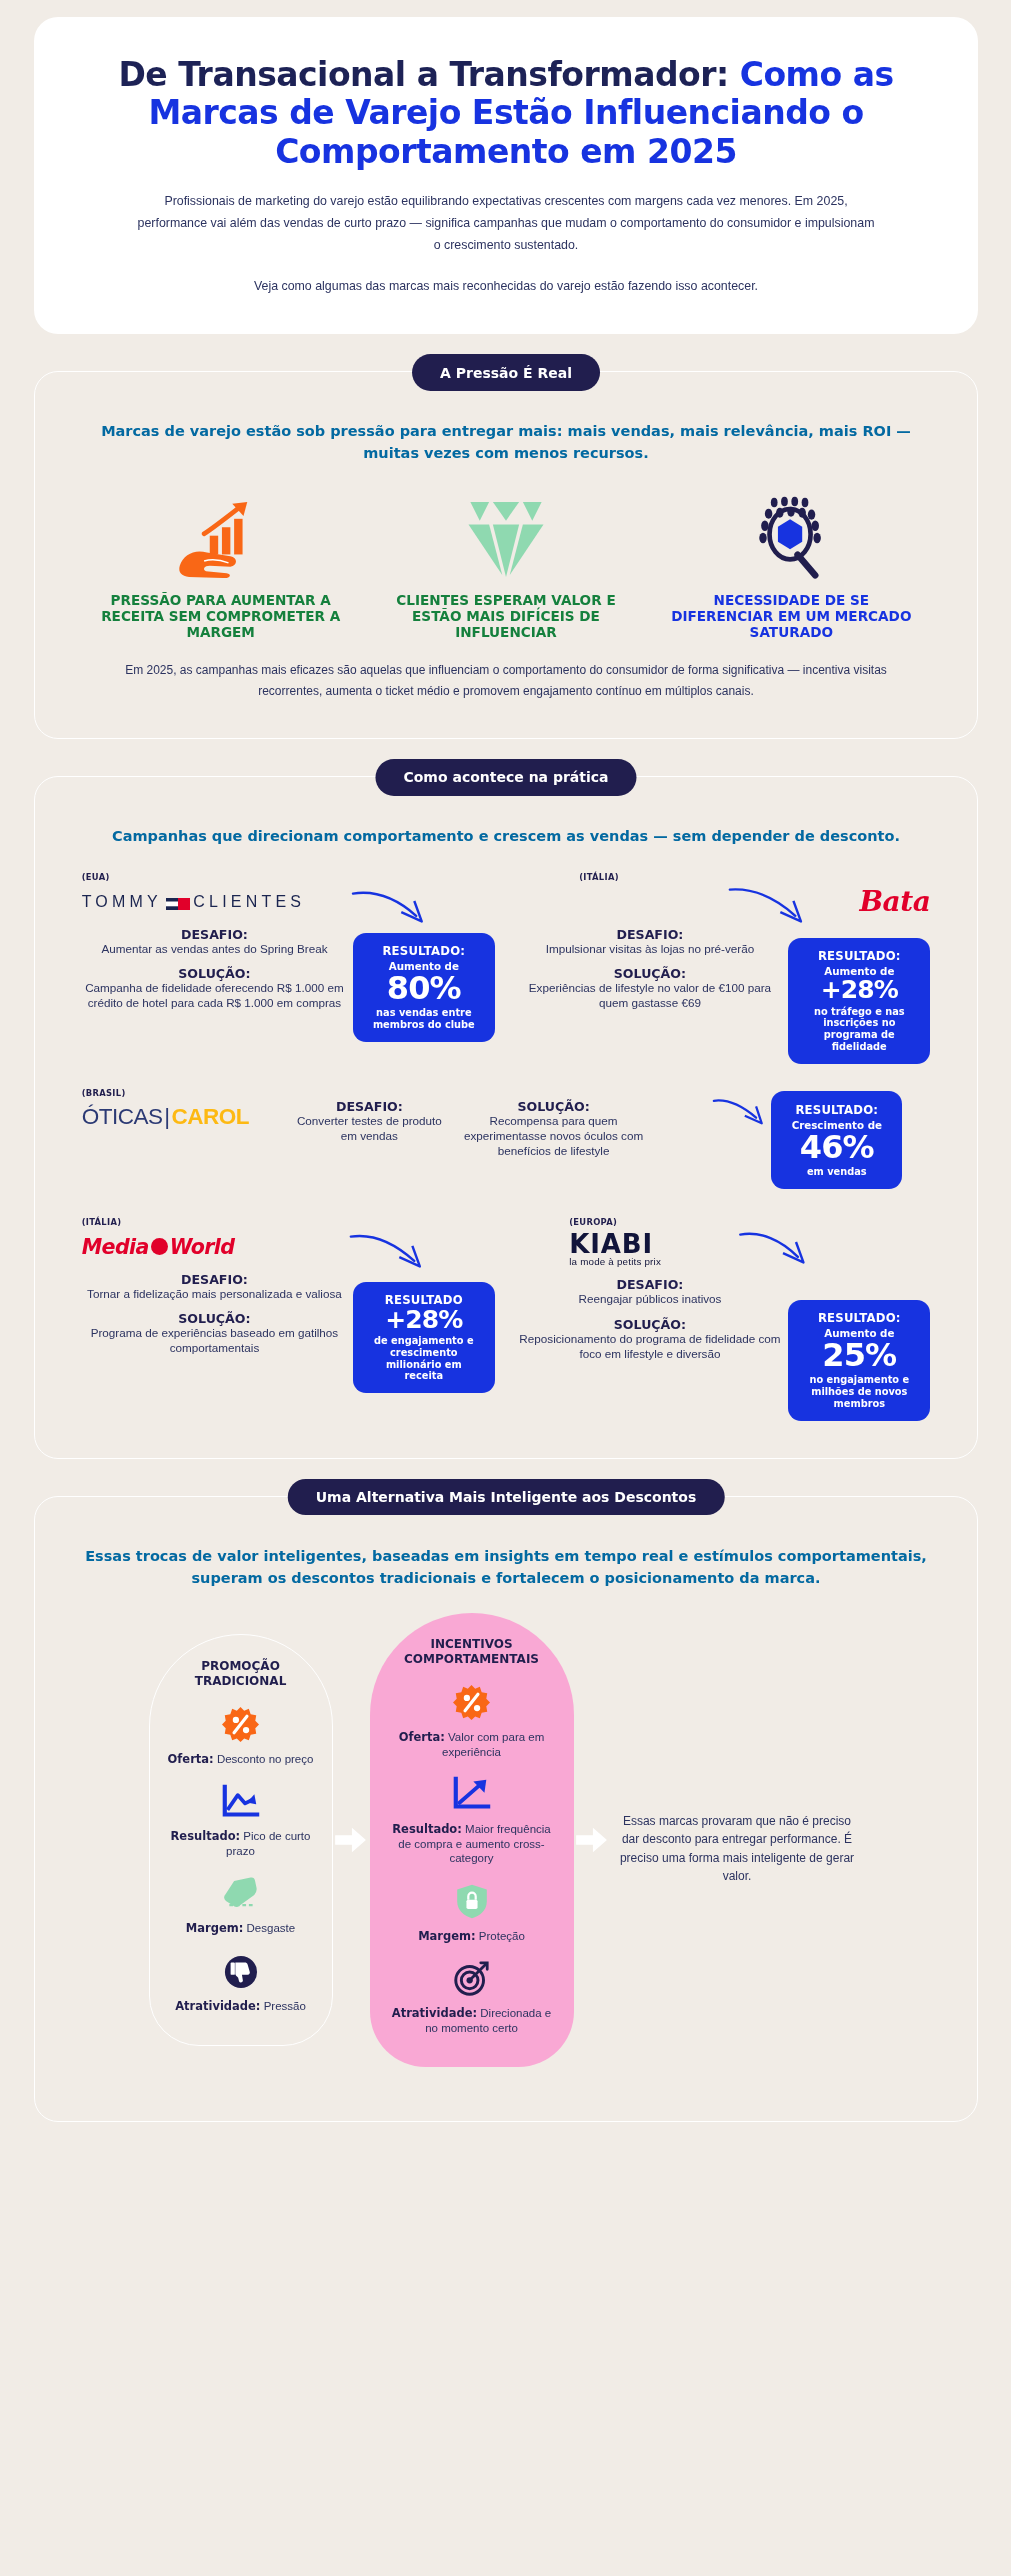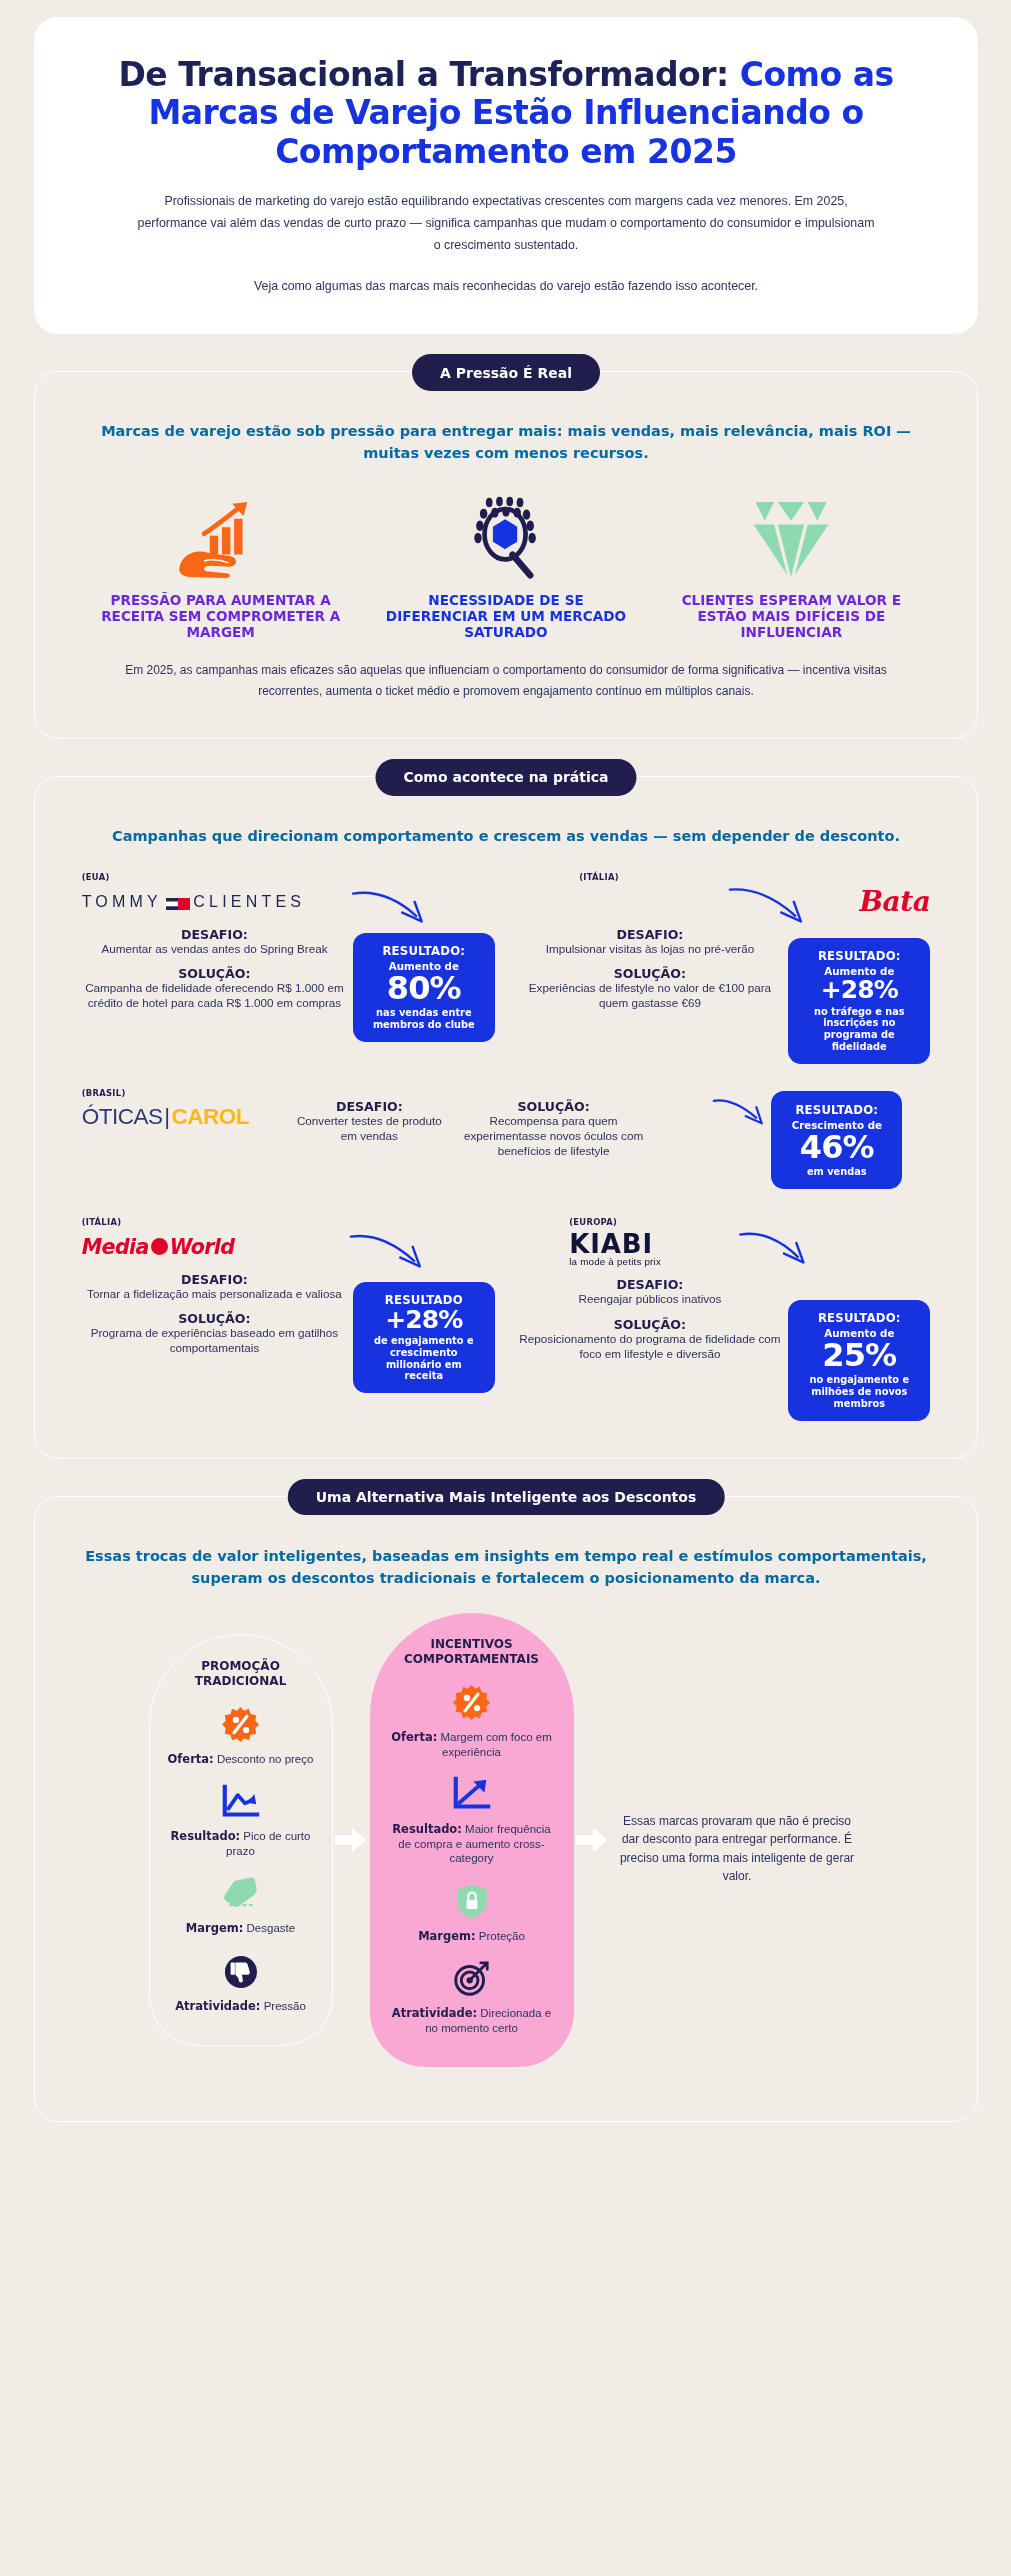--- a/index.html
+++ b/index.html
@@ -88,21 +88,21 @@
     margin: 28px 0 20.6px 0;
   }
   .pcol { width: 30%; text-align: center; }
   .pcol .glyph { height: 86px; display: flex; align-items: flex-end; justify-content: center; }
   .pcol .cap {
     margin-top: 13px;
     font-size: 13.6px;
     font-weight: 900;
     line-height: 1.18;
     text-transform: uppercase;
-    color: #6d28d9;
+    color: #15803d;
     font-family: "DejaVu Sans", sans-serif;
   }
   .pcol .cap.blue { color: #1733e0; }
 
   
   .cases { margin-top: 24px; }
   .case-row { display: flex; gap: 15px; }
   .case { width: 50%; position: relative; padding: 0 3.7px; }
 
   .region {
@@ -272,20 +272,36 @@
               <rect x="36" y="40" width="9" height="20" fill="#f96716"></rect>
               <rect x="49" y="31" width="9" height="29" fill="#f96716"></rect>
               <rect x="62" y="22" width="9" height="38" fill="#f96716"></rect>
               <path d="M30 38 C42 30 52 22 70 8" stroke="#f96716" stroke-width="5" fill="none" stroke-linecap="round"></path>
               <path d="M60 6 L76 4 L72 19 Z" fill="#f96716"></path>
               <path d="M4 72 C8 60 20 54 33 58 L58 62 C66 63 66 72 58 73 L36 72 C30 72 28 76 32 78 L54 80 C60 81 58 86 50 85 L14 84 C6 83 2 79 4 72 Z" fill="#f96716"></path>
               <path d="M30 67 C40 64 48 66 56 69" stroke="#ffffff" stroke-width="1.6" fill="none"></path>
             </svg>
           </div>
           <div class="cap">PRESSÃO PARA AUMENTAR A RECEITA SEM COMPROMETER A MARGEM</div>
+        </div>
+
+        <div class="pcol">
+          <div class="glyph">
+            <svg width="90" height="81" viewBox="0 0 96 86">
+              <g fill="#8fd9b0">
+                <path d="M10 4 L30 4 L20 24 Z"></path>
+                  <path d="M34 4 L62 4 L48 24 Z"></path>
+                  <path d="M66 4 L86 4 L76 24 Z"></path>
+                <path d="M8 28 L30 28 L44 82 Z"></path>
+                <path d="M34 28 L62 28 L48 84 Z"></path>
+                <path d="M66 28 L88 28 L52 82 Z"></path>
+              </g>
+            </svg>
+          </div>
+          <div class="cap">CLIENTES ESPERAM VALOR E ESTÃO MAIS DIFÍCEIS DE INFLUENCIAR</div>
         </div>
 
         <div class="pcol">
           <div class="glyph">
             <svg width="90" height="84" viewBox="0 0 96 90">
               <g fill="#211e4e">
                 <ellipse cx="30" cy="8" rx="3.6" ry="5"></ellipse>
                   <ellipse cx="41" cy="7" rx="3.6" ry="5"></ellipse>
                 <ellipse cx="52" cy="7" rx="3.6" ry="5"></ellipse>
                   <ellipse cx="63" cy="8" rx="3.6" ry="5"></ellipse>
@@ -299,36 +315,20 @@
                 <ellipse cx="18" cy="46" rx="4" ry="5.6"></ellipse>
                   <ellipse cx="76" cy="46" rx="4" ry="5.6"></ellipse>
               </g>
               <ellipse cx="47" cy="42" rx="22" ry="27" fill="none" stroke="#211e4e" stroke-width="5"></ellipse>
               <path d="M47 26 L60 34 L60 50 L47 58 L34 50 L34 34 Z" fill="#1733e0"></path>
               <path d="M55 64 L74 86" stroke="#211e4e" stroke-width="7" stroke-linecap="round"></path>
             </svg>
           </div>
           <div class="cap blue">NECESSIDADE DE SE DIFERENCIAR EM UM MERCADO SATURADO</div>
         </div>
-
-        <div class="pcol">
-          <div class="glyph">
-            <svg width="90" height="81" viewBox="0 0 96 86">
-              <g fill="#8fd9b0">
-                <path d="M10 4 L30 4 L20 24 Z"></path>
-                  <path d="M34 4 L62 4 L48 24 Z"></path>
-                  <path d="M66 4 L86 4 L76 24 Z"></path>
-                <path d="M8 28 L30 28 L44 82 Z"></path>
-                <path d="M34 28 L62 28 L48 84 Z"></path>
-                <path d="M66 28 L88 28 L52 82 Z"></path>
-              </g>
-            </svg>
-          </div>
-          <div class="cap">CLIENTES ESPERAM VALOR E ESTÃO MAIS DIFÍCEIS DE INFLUENCIAR</div>
-        </div>
       </div>
 
       <div class="body-note">Em 2025, as campanhas mais eficazes são aquelas que influenciam o comportamento do consumidor de forma significativa — incentiva visitas recorrentes, aumenta o ticket médio e promovem engajamento contínuo em múltiplos canais.</div>
     </div>
   </div>
 
   <div class="section">
     <div class="pill">Como acontece na prática</div>
     <div class="section-card">
       <div class="lead">Campanhas que direcionam comportamento e crescem as vendas — sem depender de desconto.</div>
@@ -589,21 +589,21 @@
 
           <div class="crow">
             <div class="cicon">
               <svg width="37" height="37" viewBox="0 0 40 40">
                 <path d="M20 1 L24 5 L29 3 L31 9 L37 10 L36 16 L40 20 L36 24 L37 30 L31 31 L29 37 L24 35 L20 39 L16 35 L11 37 L9 31 L3 30 L4 24 L0 20 L4 16 L3 10 L9 9 L11 3 L16 5 Z" fill="#f96716"></path>
                 <circle cx="15" cy="15" r="3.4" fill="#fff"></circle>
                   <circle cx="26" cy="26" r="3.4" fill="#fff"></circle>
                 <path d="M27 11 L13 29" stroke="#fff" stroke-width="3.4" stroke-linecap="round"></path>
               </svg>
             </div>
-            <div class="ctext"><b>Oferta:</b><span> Margem com foco em experiência</span></div>
+            <div class="ctext"><b>Oferta:</b><span> Valor com para em experiência</span></div>
           </div>
 
           <div class="crow">
             <div class="cicon">
               <svg width="41" height="37" viewBox="0 0 44 40">
                 <path d="M5 3 L5 33 L40 33" stroke="#1733e0" stroke-width="4.5" fill="none" stroke-linecap="square"></path>
                 <path d="M9 29 L33 8" stroke="#1733e0" stroke-width="4.2" stroke-linecap="round"></path>
                 <path d="M24 6 L38 4 L36 18 Z" fill="#1733e0"></path>
               </svg>
             </div>

